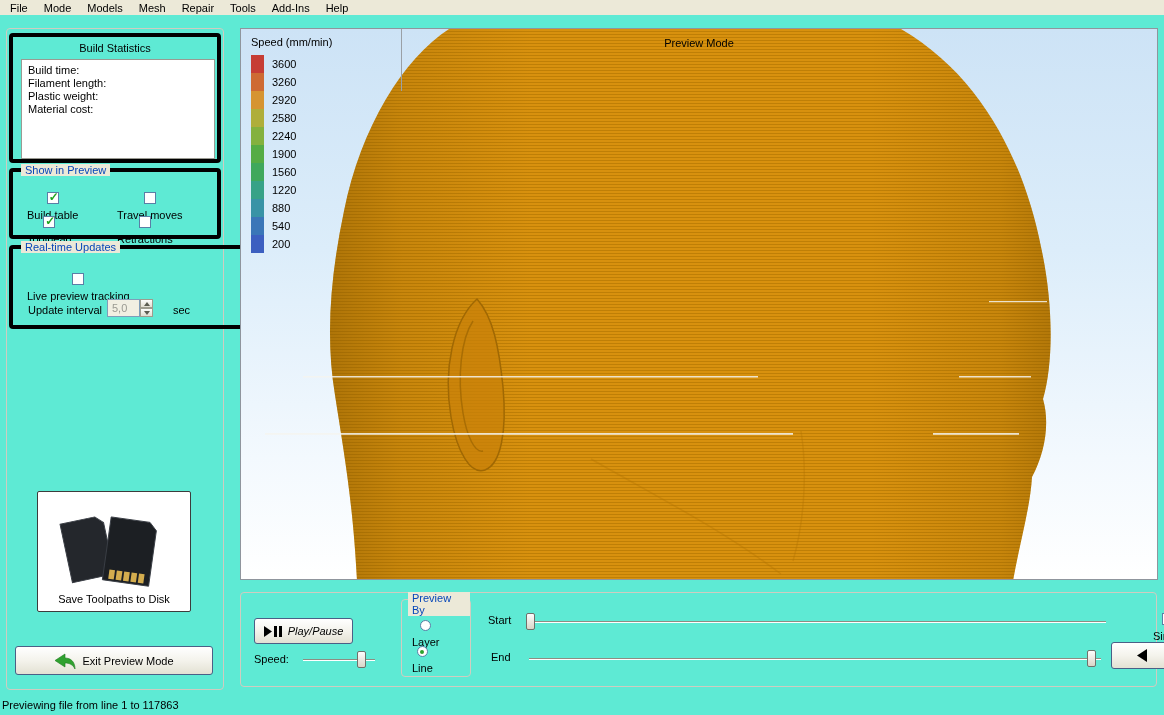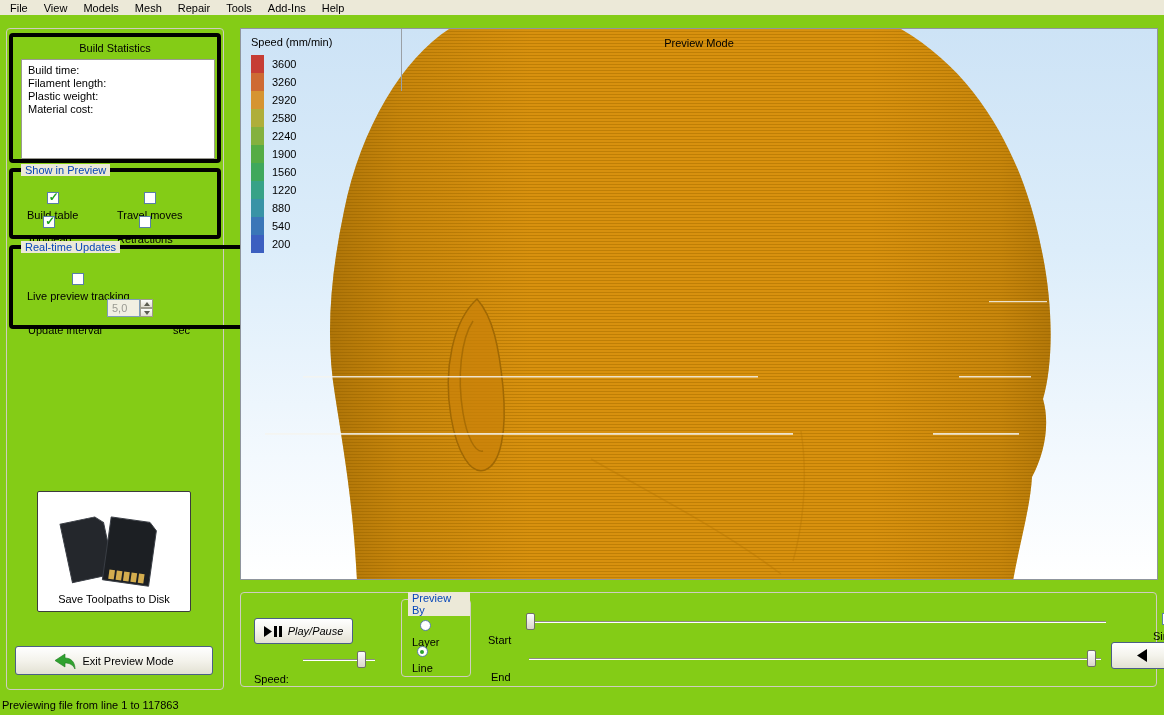--- a/index.html
+++ b/index.html
@@ -1,19 +1,19 @@
 <!DOCTYPE html>
 <html><head>
 <meta charset="utf-8">
 <style>
   * { box-sizing: border-box; margin: 0; padding: 0; }
   html,body { background:#9a9a9a; }
   .window {
     position: relative; width: 1164px; height: 715px;
-    background: #84cc16; overflow: hidden;
+    background: #5eead4; overflow: hidden;
     font-family: "Liberation Sans", sans-serif; font-size: 11px; color:#000;
   }
   
   .menubar { position:absolute; top:0; left:0; right:0; height:15px; display:flex; align-items:center; padding-left:2px; background:#ECE9D8; }
   .menu-item { padding:1px 8px; cursor:default; }
 
   
   .sidebar { position:absolute; left:6px; top:28px; width:218px; height:662px; border:1px solid #cfccc0; border-radius:4px; }
   .group { position:absolute; border:4px solid #000000; border-radius:4px; }
   .group-title { position:absolute; top:-8px; left:8px; background:#ECE9D8; padding:0 4px; color:#0746B8; }
@@ -45,35 +45,35 @@
   .legend-title { position:absolute; left:10px; top:7px; }
   .legend { position:absolute; left:10px; top:26px; }
   .legend-row { display:flex; align-items:center; height:18px; }
   .swatch { width:13px; height:18px; flex:0 0 auto; }
   .legend-val { margin-left:8px; }
   .vline { position:absolute; left:160px; top:0; width:1px; height:62px; background:#9aa0a6; }
   .headsvg { position:absolute; left:0; top:0; }
 
   
   .controls { position:absolute; left:240px; top:592px; width:917px; height:95px; border:1px solid #cfccc0; border-radius:4px; }
-  .lbl { position:absolute;margin-top:20px; }
+  .lbl { position:absolute; }
   .track { position:absolute; height:2px; background:#8e8d82; border-bottom:1px solid #ffffff; }
   .thumb { position:absolute; top:-8px; width:9px; height:17px; background:linear-gradient(180deg,#fdfdfd,#d9d6c8); border:1px solid #70706a; border-radius:2px; cursor:pointer; }
   .pbgroup { position:absolute; left:160px; top:6px; width:70px; height:78px; border:1px solid #d0cdc0; border-radius:4px; }
 
   .statusbar { position:absolute; left:2px; top:699px; }
 </style>
 </head>
 <body>
 
 <div class="window">
 
   <div class="menubar">
     <span class="menu-item">File</span>
-    <span class="menu-item">View</span>
+    <span class="menu-item">Mode</span>
     <span class="menu-item">Models</span>
     <span class="menu-item">Mesh</span>
     <span class="menu-item">Repair</span>
     <span class="menu-item">Tools</span>
     <span class="menu-item">Add-Ins</span>
     <span class="menu-item">Help</span>
   </div>
 
   <div class="sidebar">
 

